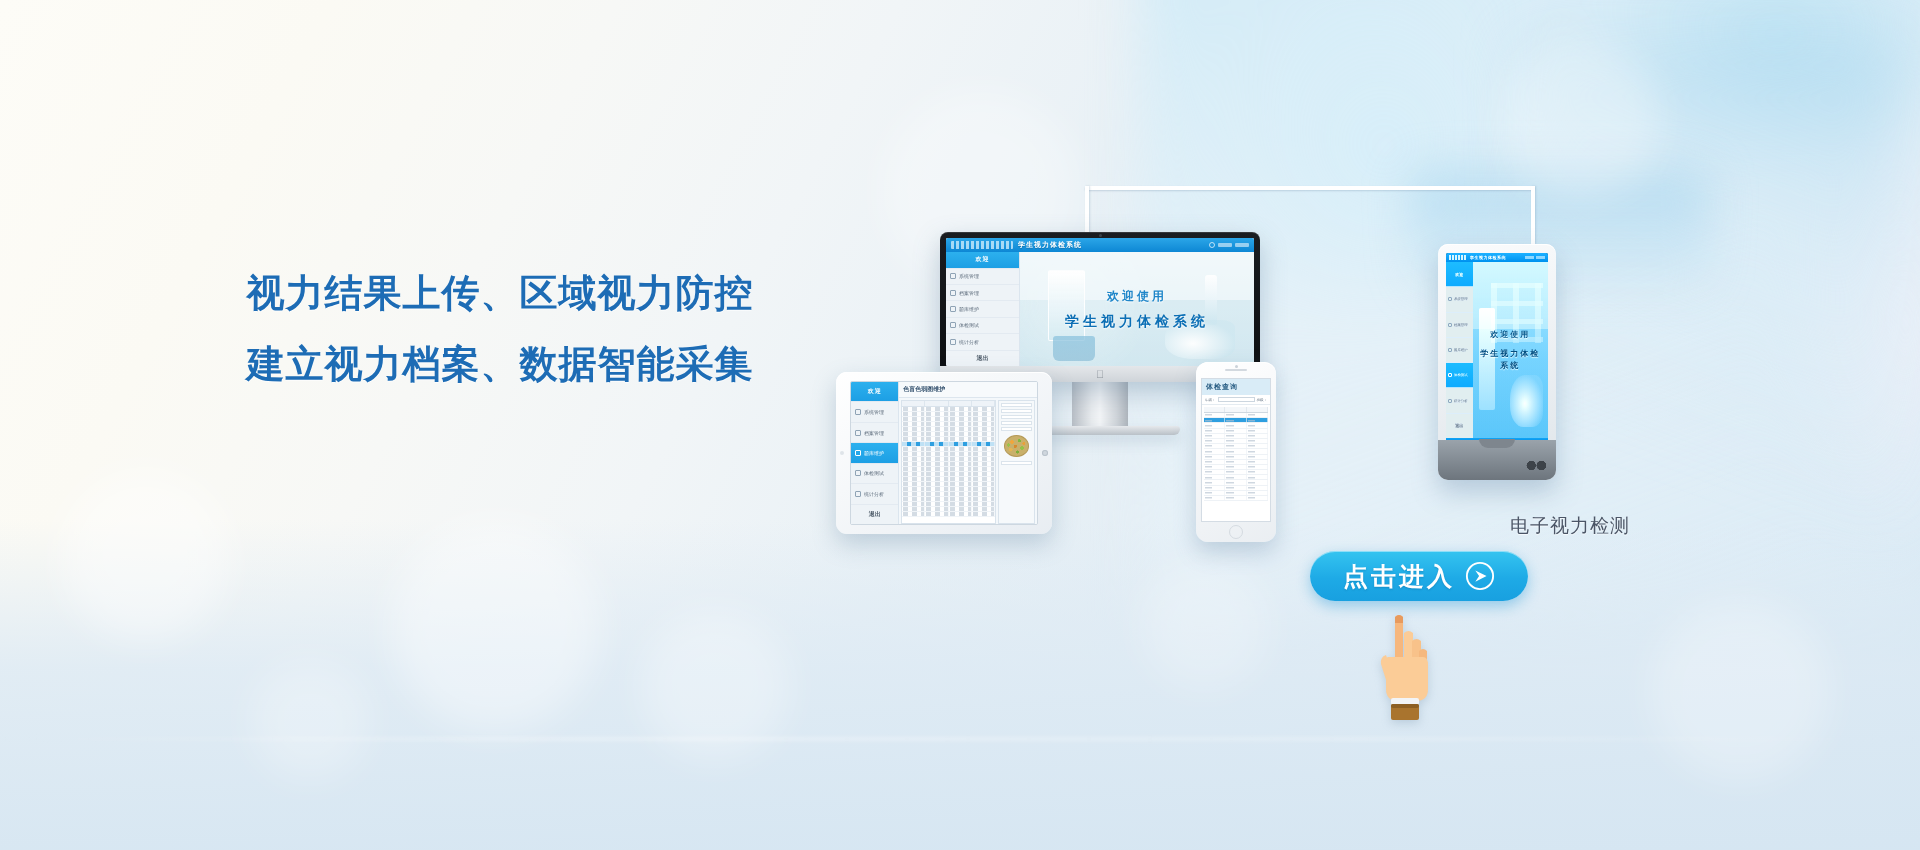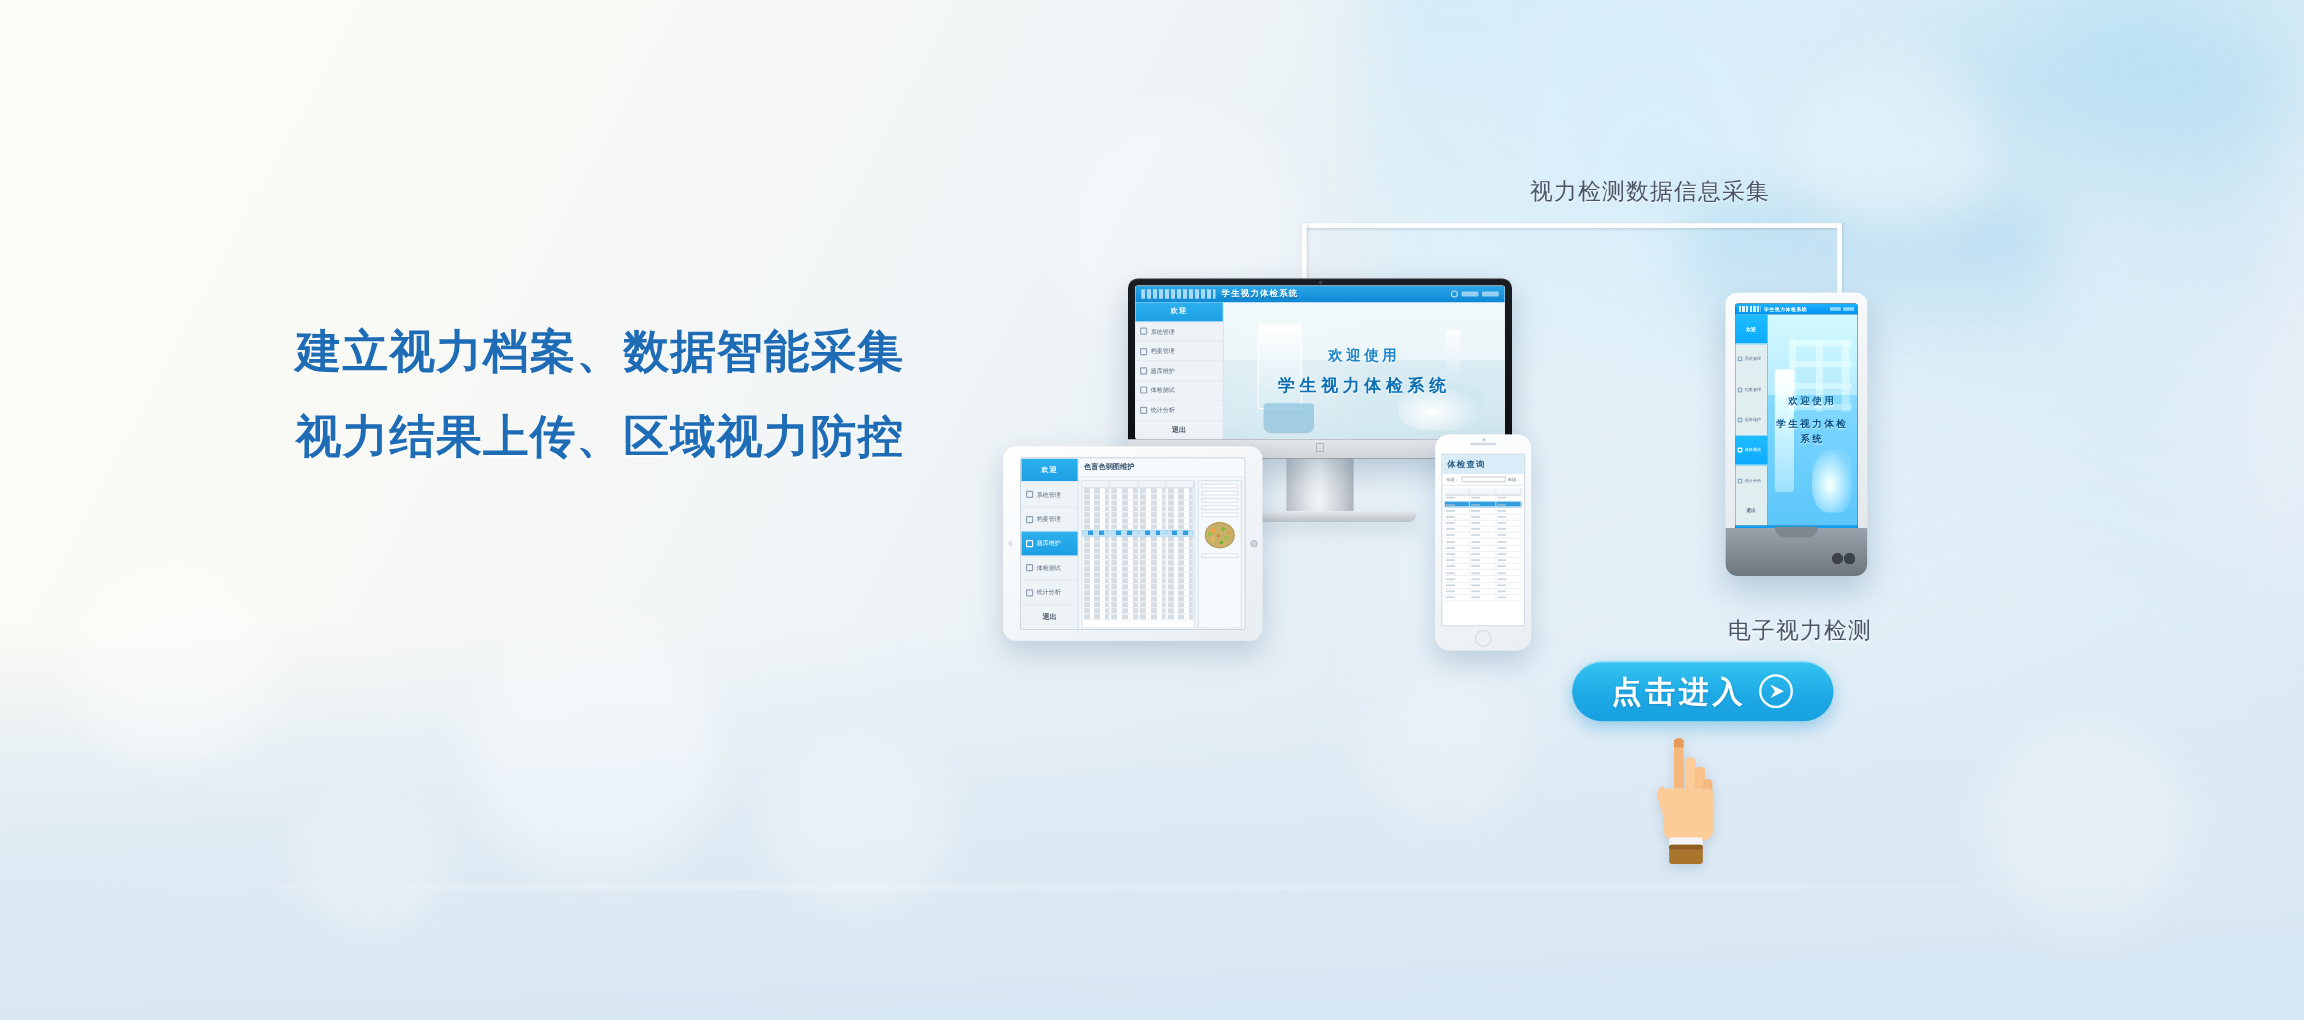--- a/index.html
+++ b/index.html
@@ -263,21 +263,21 @@
     border-radius:45% 25% 30% 40%; }
   .k-txt{ position:absolute; inset:0; display:flex; flex-direction:column;
     align-items:center; justify-content:center; gap:8px; padding:0 4px; }
   .k-t1{ font-size:8px; font-weight:700; color:#12557f; letter-spacing:2px;
     text-shadow:0 1px 1px rgba(255,255,255,.8); }
   .k-t2{ font-size:8px; font-weight:700; color:#0b4a74; letter-spacing:2px; text-align:center;
     line-height:12px; text-shadow:0 1px 1px rgba(255,255,255,.8); }
   .kiosk-foot{ height:5px; background:linear-gradient(180deg,#1f9ade,#0d7cc4); flex:none; }
 
   
-  .caption{ position:absolute; text-align:center;
+  .caption{ position:absolute; text-align:right;
     font-family:"DejaVu Sans","Liberation Sans",sans-serif;
     font-size:19px; font-weight:500; color:#4b5566; letter-spacing:1px;
     text-shadow:0 1px 1px rgba(255,255,255,.75); }
   .cap-platform{ left:890px; top:563px; width:420px; }
   .cap-device{ left:1370px; top:513px; width:260px; }
 
   
   .cta{ position:absolute; left:1310px; top:551px; width:218px; height:50px;
     border-radius:25px; background:linear-gradient(180deg,#35c4f0 0%, #1eaae6 55%, #18a0e0 100%);
     display:flex; align-items:center; justify-content:center; gap:10px;
@@ -308,25 +308,24 @@
   <div class="bokeh" style="left:60px;  top:470px; width:170px; height:170px; background:rgba(255,255,255,.42);"></div>
   <div class="bokeh" style="left:390px; top:520px; width:210px; height:210px; background:rgba(255,255,255,.38);"></div>
   <div class="bokeh" style="left:640px; top:610px; width:150px; height:150px; background:rgba(255,255,255,.30);"></div>
   <div class="bokeh" style="left:250px; top:660px; width:120px; height:120px; background:rgba(255,255,255,.26);"></div>
   <div class="bokeh" style="left:880px; top:90px;  width:200px; height:200px; background:rgba(255,255,255,.30);"></div>
   <div class="bokeh" style="left:1140px;top:560px; width:130px; height:130px; background:rgba(255,255,255,.22);"></div>
   <div class="bokeh" style="left:1650px;top:600px; width:180px; height:180px; background:rgba(255,255,255,.26);"></div>
   <div class="bokeh" style="left:1500px;top:40px;  width:160px; height:160px; background:rgba(255,255,255,.28);"></div>
 
   <div class="headline">
+    <span class="l">视力结果上传、区域视力防控</span>
     <span class="l">建立视力档案、数据智能采集</span>
-    <span class="l">视力结果上传、区域视力防控</span>
   </div>
 
-  <div class="top-label">视力检测数据信息采集</div>
   <div class="connector">
     <div class="conn-top"></div>
     <div class="conn-leg left"></div>
     <div class="conn-leg right"></div>
     <div class="arrow-head arrow-down" style="left:-7px; top:54px;"></div>
     <div class="arrow-head arrow-up" style="right:-7px; top:58px;"></div>
   </div>
 
   <div class="imac">
     <div class="imac-bezel">

